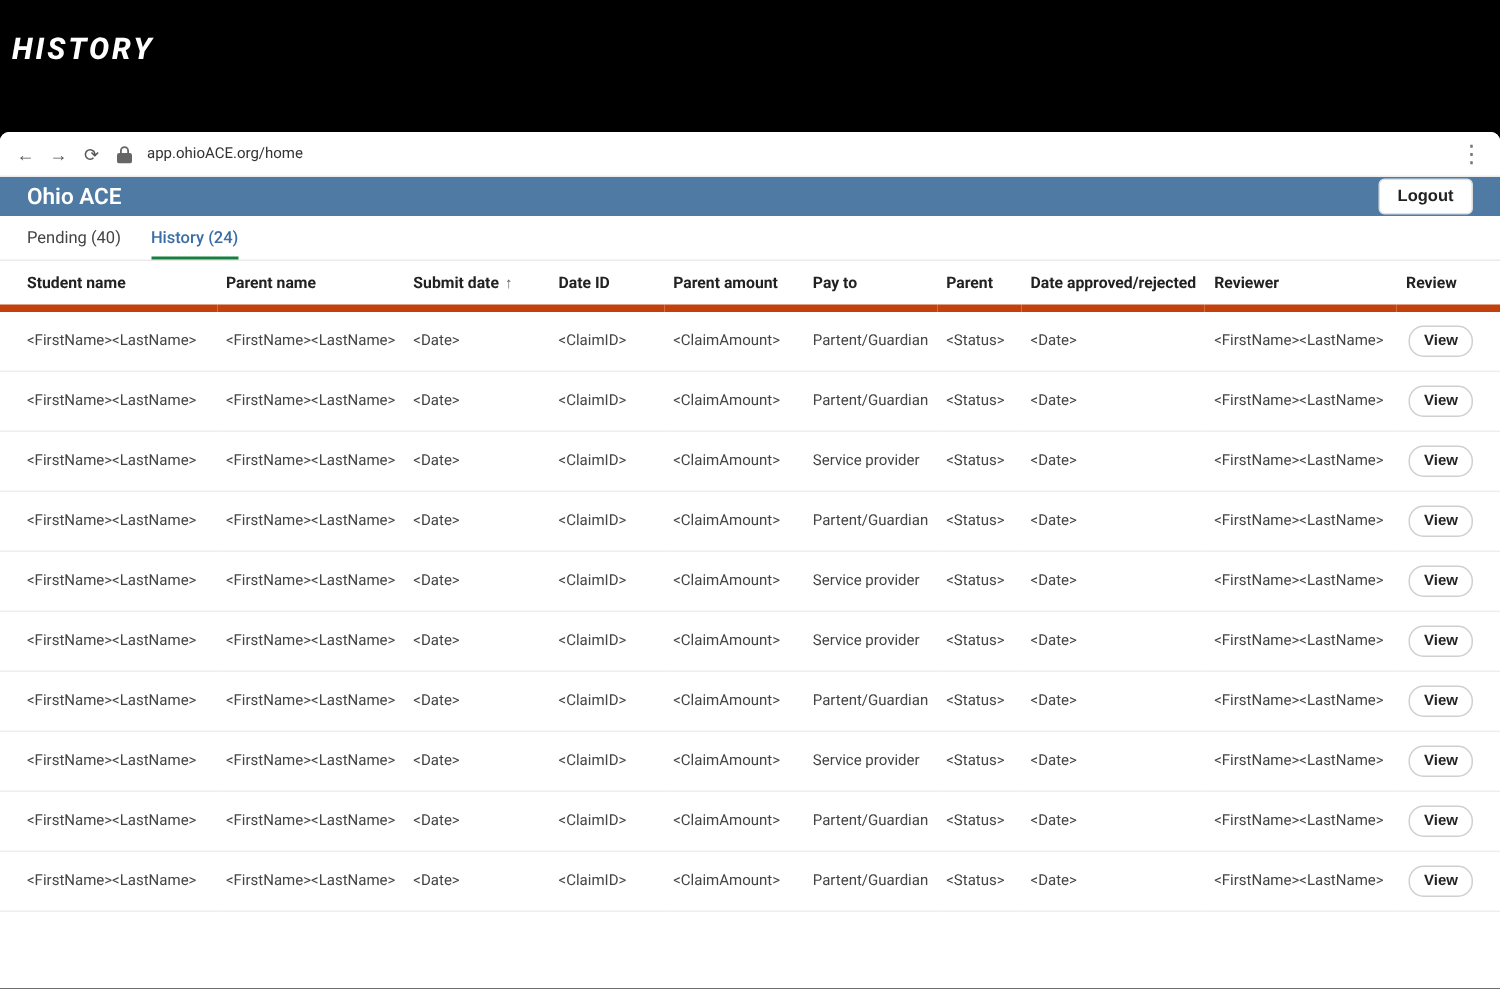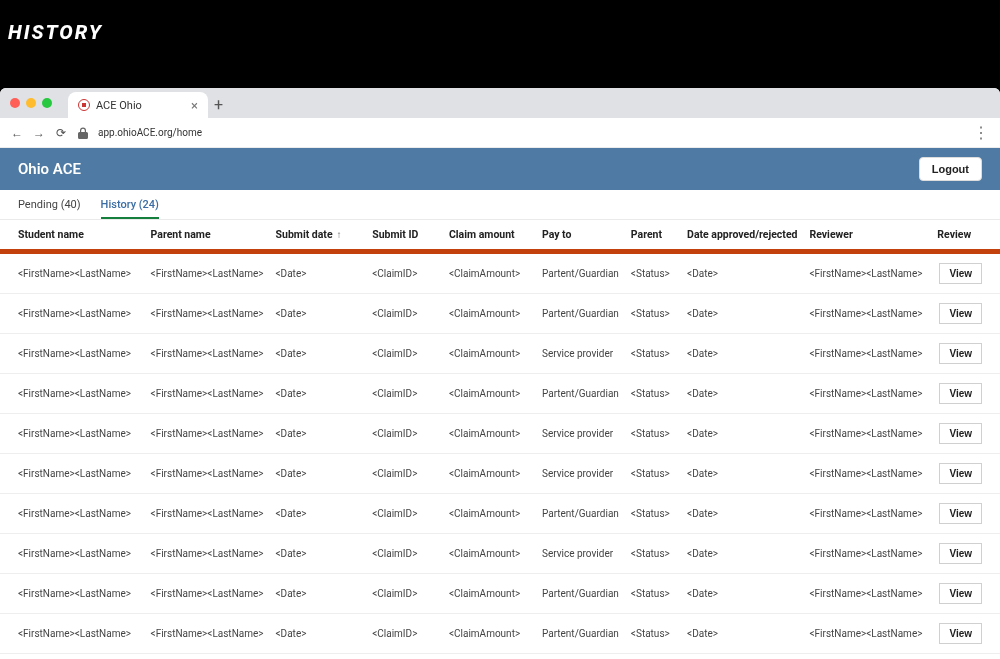--- a/index.html
+++ b/index.html
@@ -14,67 +14,54 @@
   .tab { background: #fff; height: 26px; border-radius: 8px 8px 0 0; display: flex; align-items: center; padding: 0 10px; gap: 6px; font-size: 11px; color: #333; min-width: 140px; position: relative; }
   .tab .favicon { width: 12px; height: 12px; border-radius: 50%; border: 1px solid #c33; display: inline-flex; align-items: center; justify-content: center; }
   .tab .favicon::after { content: ""; width: 4px; height: 4px; background: #c33; }
   .tab .x { margin-left: auto; color: #777; font-size: 13px; }
   .new-tab-btn { color: #555; font-size: 16px; margin-left: 6px; margin-bottom: 4px; }
   .addr-bar { height: 30px; background: #fff; border-bottom: 1px solid #ececec; display: flex; align-items: center; padding: 0 10px; gap: 8px; }
   .nav-ico { width: 14px; height: 14px; display: inline-flex; align-items: center; justify-content: center; color: #555; font-size: 12px; }
   .lock-ico svg { width: 10px; height: 12px; fill: #666; }
   .url-text { font-size: 10px; color: #333; }
   .menu-dots { margin-left: auto; color: #777; letter-spacing: 1px; }
-  .app-header { height: 42px; background: #4e7aa3; display: flex; align-items: center; padding: 0 18px; }
+  .app-header { height: 26px; background: #4e7aa3; display: flex; align-items: center; padding: 0 18px; }
   .app-title { color: #fff; font-size: 15px; font-weight: 600; }
   .logout-btn { margin-left: auto; background: #fff; border: 1px solid #ddd; border-radius: 4px; padding: 5px 12px; font-size: 11px; font-weight: 600; color: #222; cursor: pointer; }
   .tabs { display: flex; gap: 20px; padding: 8px 18px 0 18px; border-bottom: 1px solid #eaeaea; font-size: 11px; height: 30px; }
   .tabs .t { padding-bottom: 6px; color: #444; cursor: pointer; }
   .tabs .t.active { color: #3b6ea5; border-bottom: 2px solid #15803d; font-weight: 500; }
   .table-wrap { height: calc(571px - 30px - 30px - 42px - 30px); overflow: hidden; }
   table { width: 100%; border-collapse: collapse; }
   thead th { text-align: left; font-size: 10.5px; font-weight: 700; color: #222; padding: 8px 6px 8px 6px; border-bottom: 5px solid #c2410c; white-space: nowrap; }
   thead th:first-child { padding-left: 18px; }
   thead th:last-child { padding-right: 6px; }
   .sort-ico { display:inline-block; margin-left:4px; font-size:10px; color:#666; }
   tbody td { font-size: 10px; color: #444; padding: 9px 6px; border-bottom: 1px solid #eee; white-space: nowrap; }
   tbody td:first-child { padding-left: 18px; }
   tbody td:last-child { padding-right: 18px; text-align: right; }
-  .view-btn { background: #fff; border: 1px solid #d0d0d0; border-radius: 0; padding: 4px 9px; font-size: 10px; font-weight: 600; color: #222; cursor: pointer; }
+  .view-btn { background: #fff; border: 1px solid #d0d0d0; border-radius: 10px; padding: 4px 9px; font-size: 10px; font-weight: 600; color: #222; cursor: pointer; }
   col.c-student  { width: 15%; }
   col.c-parent   { width: 11%; }
   col.c-submit   { width: 11%; }
   col.c-claimid  { width: 9%; }
   col.c-amount   { width: 10%; }
   col.c-payto    { width: 8%; }
   col.c-status   { width: 6%; }
   col.c-date2    { width: 10%; }
   col.c-reviewer { width: 13%; }
   col.c-review   { width: 7%; }
 </style>
 </head>
 <body>
 
 <div class="page-wrap">
   <div class="page-heading">HISTORY</div>
 
   <div class="browser-frame">
-    <div class="tab-strip">
-      <div class="traffic-lights">
-        <span class="tl red"></span>
-        <span class="tl yel"></span>
-        <span class="tl grn"></span>
-      </div>
-      <div class="tab">
-        <span class="favicon"></span>
-        <span>ACE Ohio</span>
-        <span class="x">×</span>
-      </div>
-      <span class="new-tab-btn">+</span>
-    </div>
 
     <div class="addr-bar">
       <span class="nav-ico">←</span>
       <span class="nav-ico">→</span>
       <span class="nav-ico">⟳</span>
       <span class="nav-ico lock-ico">
         <svg viewBox="0 0 10 12">
             <path d="M2 5V3.5a3 3 0 0 1 6 0V5h.5A1.5 1.5 0 0 1 10 6.5v4A1.5 1.5 0 0 1 8.5 12h-7A1.5 1.5 0 0 1 0 10.5v-4A1.5 1.5 0 0 1 1.5 5H2zm1.2 0h3.6V3.5a1.8 1.8 0 1 0-3.6 0V5z"></path>
           </svg>
       </span>
@@ -104,22 +91,22 @@
             <col class="c-status">
             <col class="c-date2">
             <col class="c-reviewer">
             <col class="c-review">
         </colgroup>
         <thead>
           <tr>
             <th>Student name</th>
             <th>Parent name</th>
             <th><span>Submit date</span><span class="sort-ico">↑</span></th>
-            <th>Submit ID</th>
-            <th>Claim amount</th>
+            <th>Date ID</th>
+            <th>Parent amount</th>
             <th>Pay to</th>
             <th>Parent</th>
             <th>Date approved/rejected</th>
             <th>Reviewer</th>
             <th>Review</th>
           </tr>
         </thead>
         <tbody id="rows-body">
             <tr>
               <td>&lt;FirstName&gt;&lt;LastName&gt;</td>

